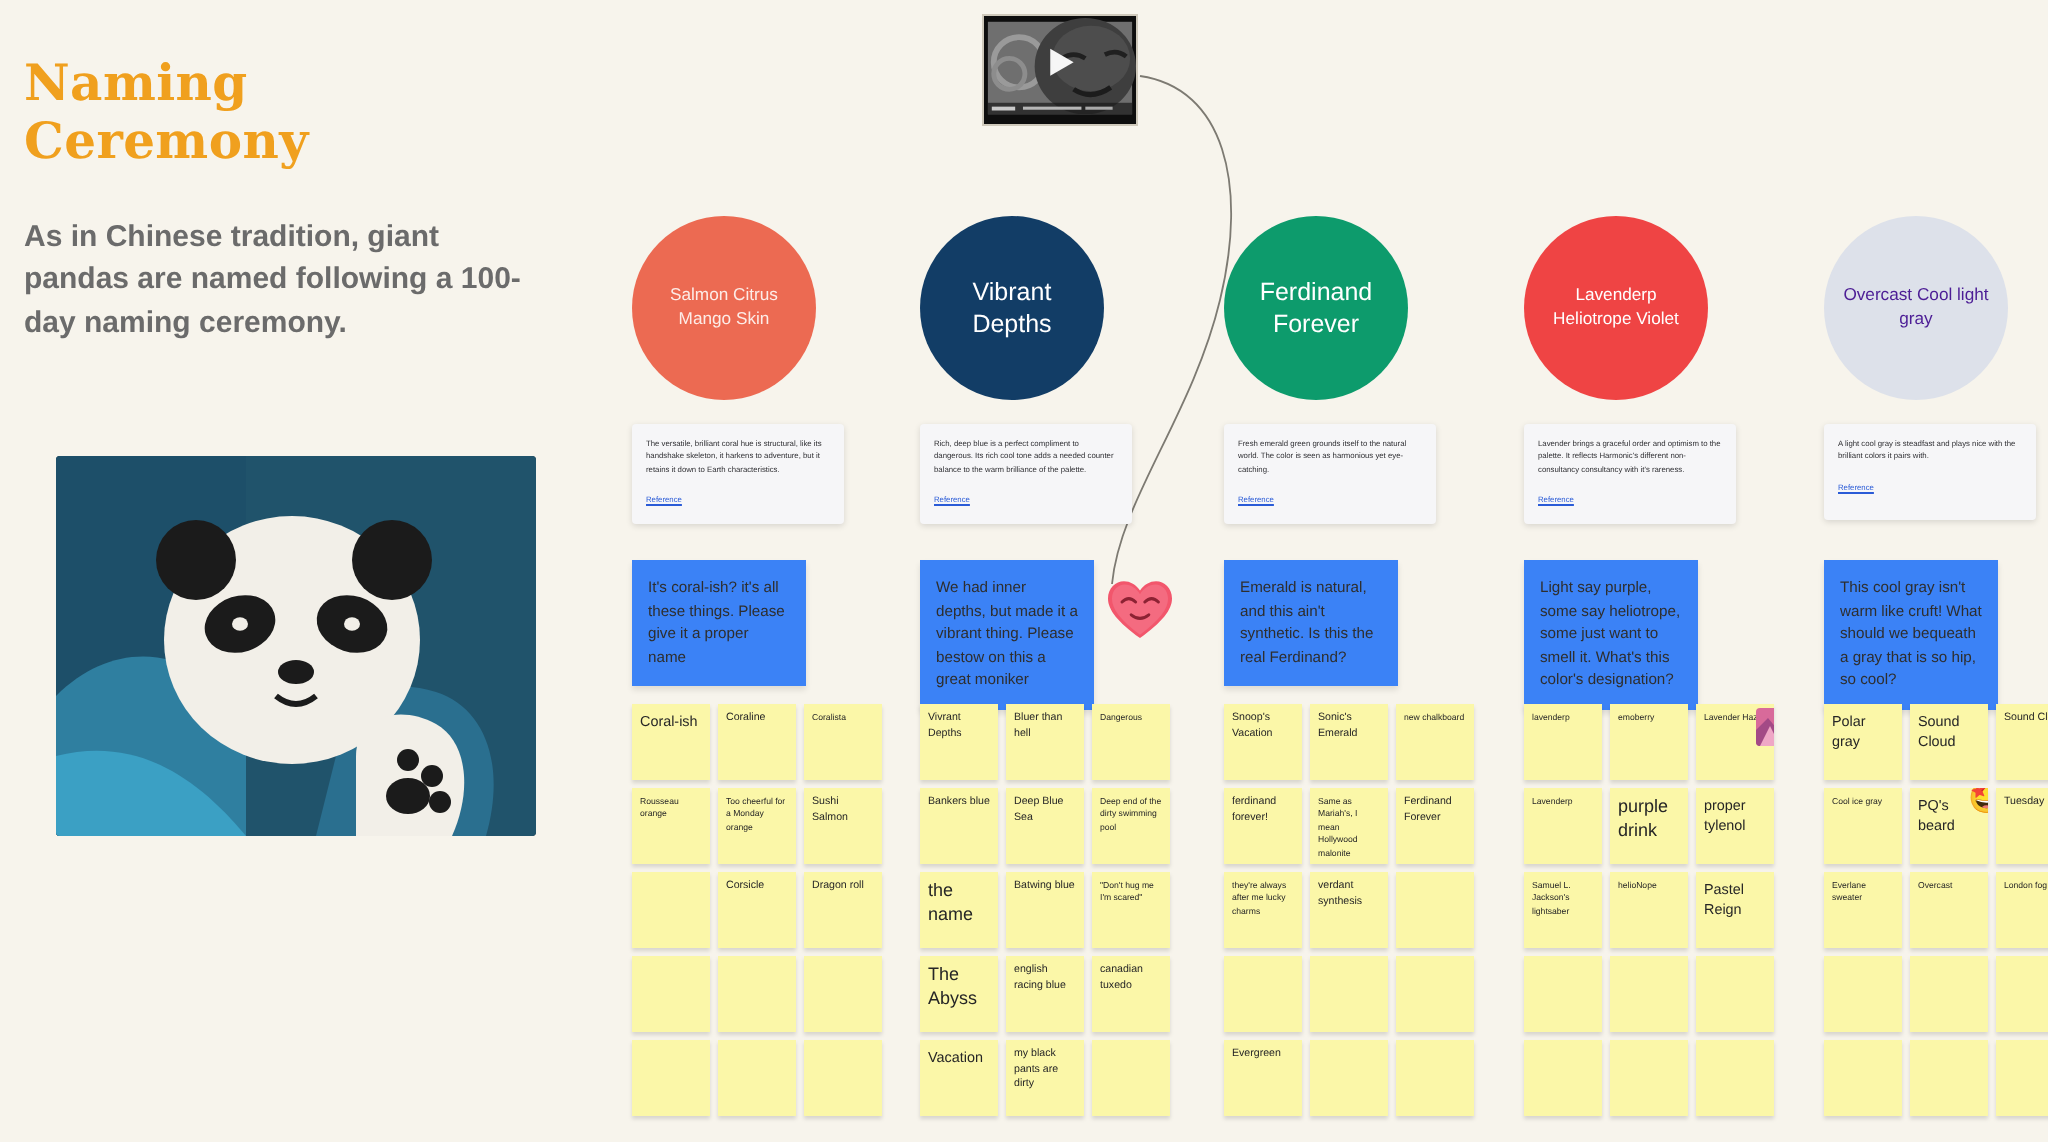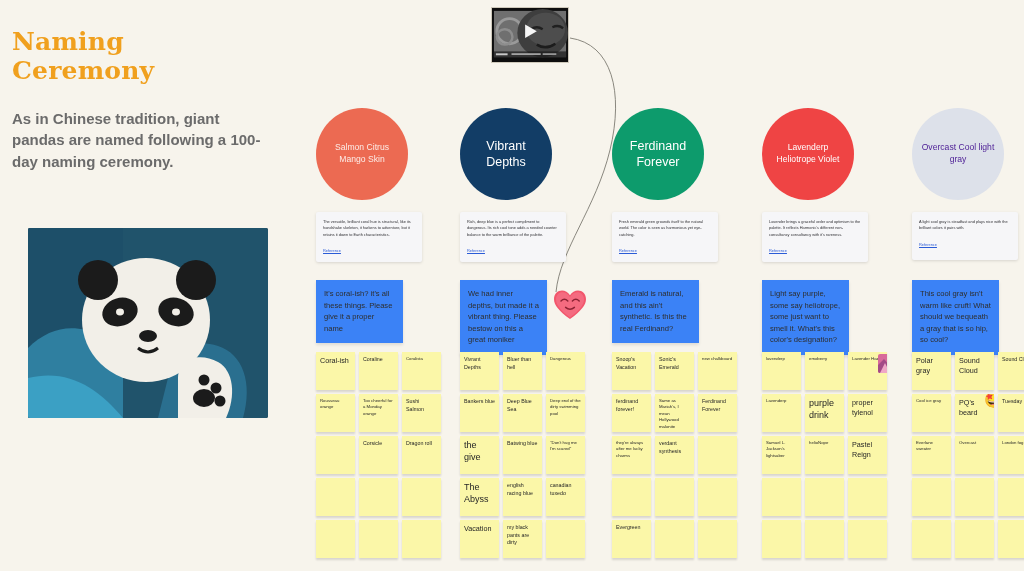--- a/index.html
+++ b/index.html
@@ -244,21 +244,21 @@
         <div class="sticky s-sm">
           <span class="t">Bankers blue</span>
         </div>
         <div class="sticky s-sm">
           <span class="t">Deep Blue Sea</span>
         </div>
         <div class="sticky s-xs">
           <span class="t">Deep end of the dirty swimming pool</span>
         </div>
         <div class="sticky s-lg">
-          <span class="t">the give</span>
+          <span class="t">the name</span>
         </div>
         <div class="sticky s-sm">
           <span class="t">Batwing blue</span>
         </div>
         <div class="sticky s-xs">
           <span class="t">"Don't hug me I'm scared"</span>
         </div>
         <div class="sticky s-lg">
           <span class="t">The Abyss</span>
         </div>

